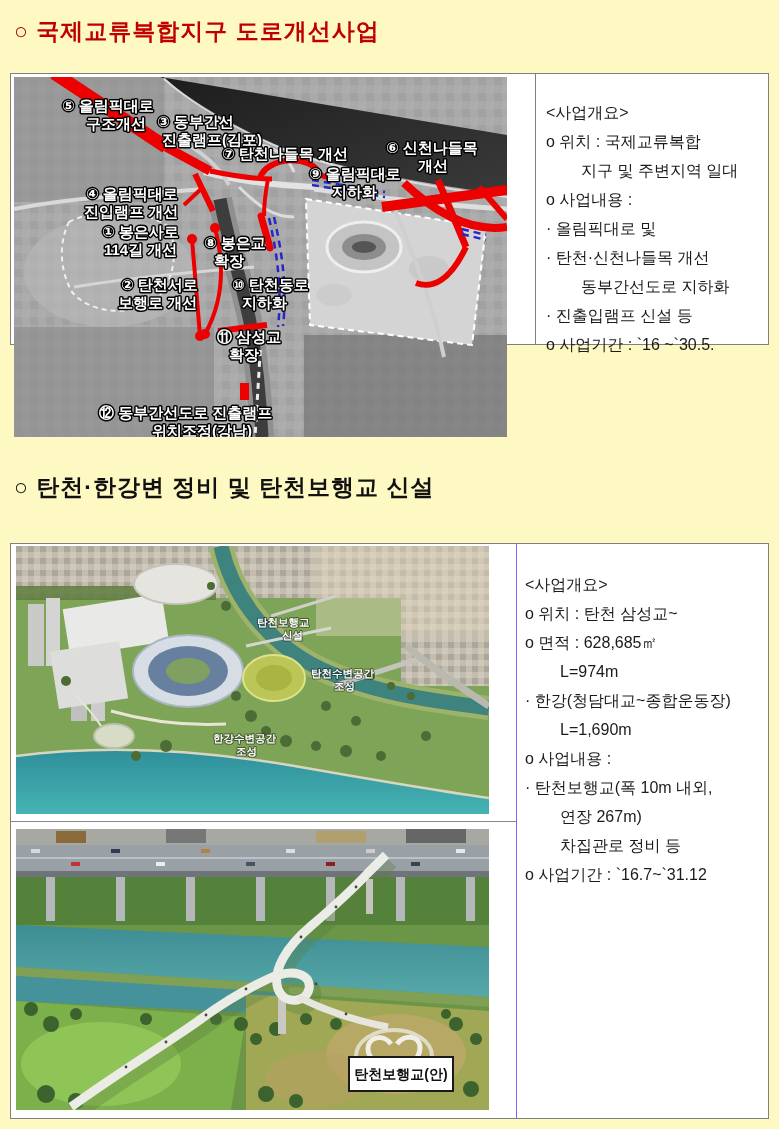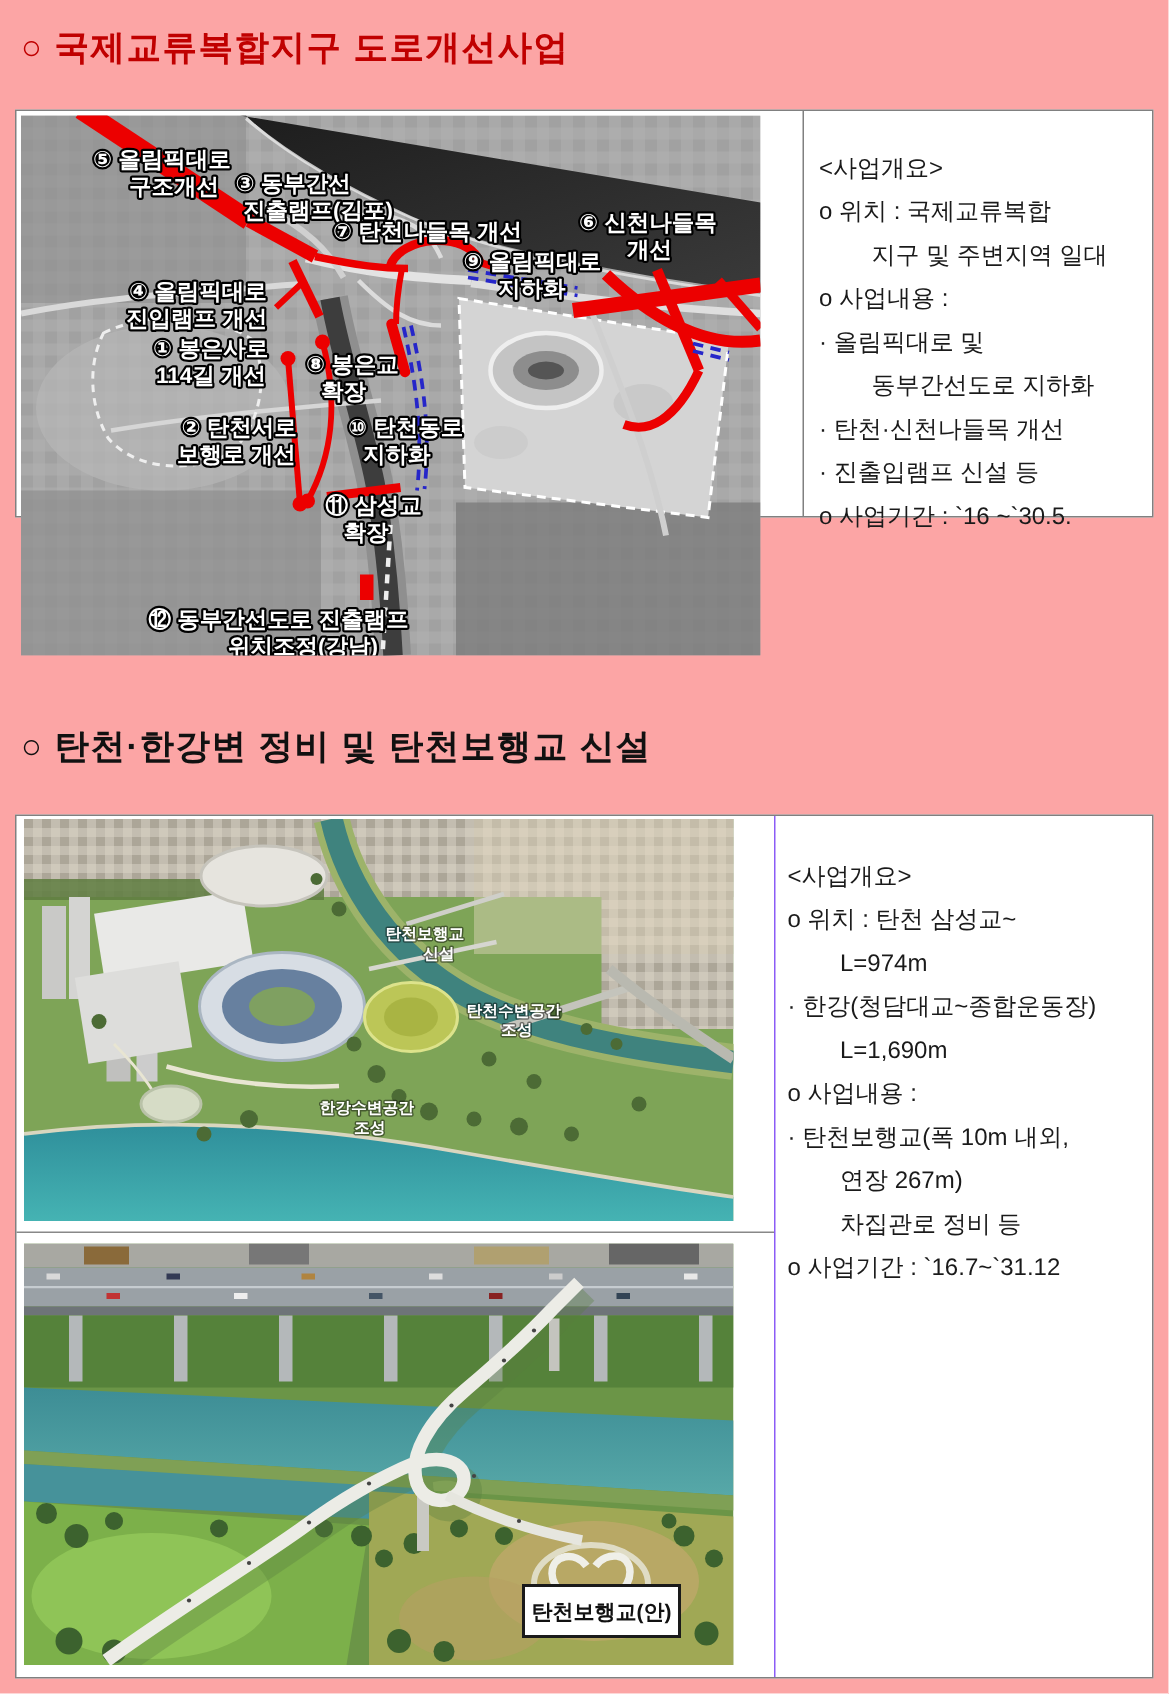--- a/index.html
+++ b/index.html
@@ -1,20 +1,20 @@
 <!DOCTYPE html>
 <html><head>
 <meta charset="utf-8">
 <style>
   html,body{margin:0;padding:0;background:#fff;}
-  .page{position:relative;width:779px;height:1129px;background:#fca5a5;overflow:hidden;
+  .page{position:relative;width:779px;height:1129px;background:#fef9c3;overflow:hidden;
         font-family:"Liberation Sans","DejaVu Sans",sans-serif;color:#111;}
   .sec-title{position:absolute;left:14px;font-size:23px;font-weight:bold;letter-spacing:1px;white-space:nowrap;}
   .sec-title.red{color:#c00000;top:16px;}
-  .sec-title.black{color:#111;top:482px;}
+  .sec-title.black{color:#111;top:472px;}
   .block{position:absolute;left:10px;width:759px;border:1px solid #808080;display:flex;box-sizing:border-box;background:#fff;}
   .block1{top:73px;height:272px;}
   .block2{top:543px;height:576px;}
   .map-cell{width:525px;border-right:1px solid #808080;box-sizing:border-box;padding:3px 0 0 3px;}
   .img-cell{width:506px;border-right:1px solid #8b5cf6;box-sizing:border-box;}
   .row1{padding:2px 0 7px 5px;border-bottom:1px solid #888;}
   .row2{padding:7px 0 0 5px;}
   .ov-cell{flex:1;padding:24px 4px 0 10px;font-size:16px;line-height:29px;color:#1a1a1a;}
   .ov-cell2{flex:1;padding:26px 2px 0 8px;font-size:16px;line-height:29px;color:#1a1a1a;}
   .ln{white-space:nowrap;}
@@ -135,22 +135,22 @@
           <text class="mlbl" x="138" y="359">위치조정(강남)</text>
         </g>
       </svg>
     </div>
     <div class="ov-cell">
       <div class="ln">&lt;사업개요&gt;</div>
       <div class="ln">o 위치 : 국제교류복합</div>
       <div class="ln ind">지구 및 주변지역 일대</div>
       <div class="ln">o 사업내용 :</div>
       <div class="ln">· 올림픽대로 및</div>
+      <div class="ln">· 탄천·신천나들목 개선</div>
       <div class="ln ind">동부간선도로 지하화</div>
-      <div class="ln">· 탄천·신천나들목 개선</div>
       <div class="ln">· 진출입램프 신설 등</div>
       <div class="ln">o 사업기간 : `16 ~`30.5.</div>
     </div>
   </div>
 
   <div class="sec-title black">○ 탄천·한강변 정비 및 탄천보행교 신설</div>
 
   <div class="block block2">
     <div class="img-cell">
       <div class="row1">
@@ -329,20 +329,21 @@
           <g>
             <rect x="333" y="228" width="104" height="34" fill="#ffffff" stroke="#1a1a1a" stroke-width="2"></rect>
             <text class="cap" x="385" y="250" text-anchor="middle">탄천보행교(안)</text>
           </g>
         </svg>
       </div>
     </div>
     <div class="ov-cell2">
       <div class="ln">&lt;사업개요&gt;</div>
       <div class="ln">o 위치 : 탄천 삼성교~</div>
+      <div class="ln">o 면적 : 628,685㎡</div>
       <div class="ln ind">L=974m</div>
       <div class="ln">· 한강(청담대교~종합운동장)</div>
       <div class="ln ind">L=1,690m</div>
       <div class="ln">o 사업내용 :</div>
       <div class="ln">· 탄천보행교(폭 10m 내외,</div>
       <div class="ln ind">연장 267m)</div>
       <div class="ln ind">차집관로 정비 등</div>
       <div class="ln">o 사업기간 : `16.7~`31.12</div>
     </div>
   </div>

